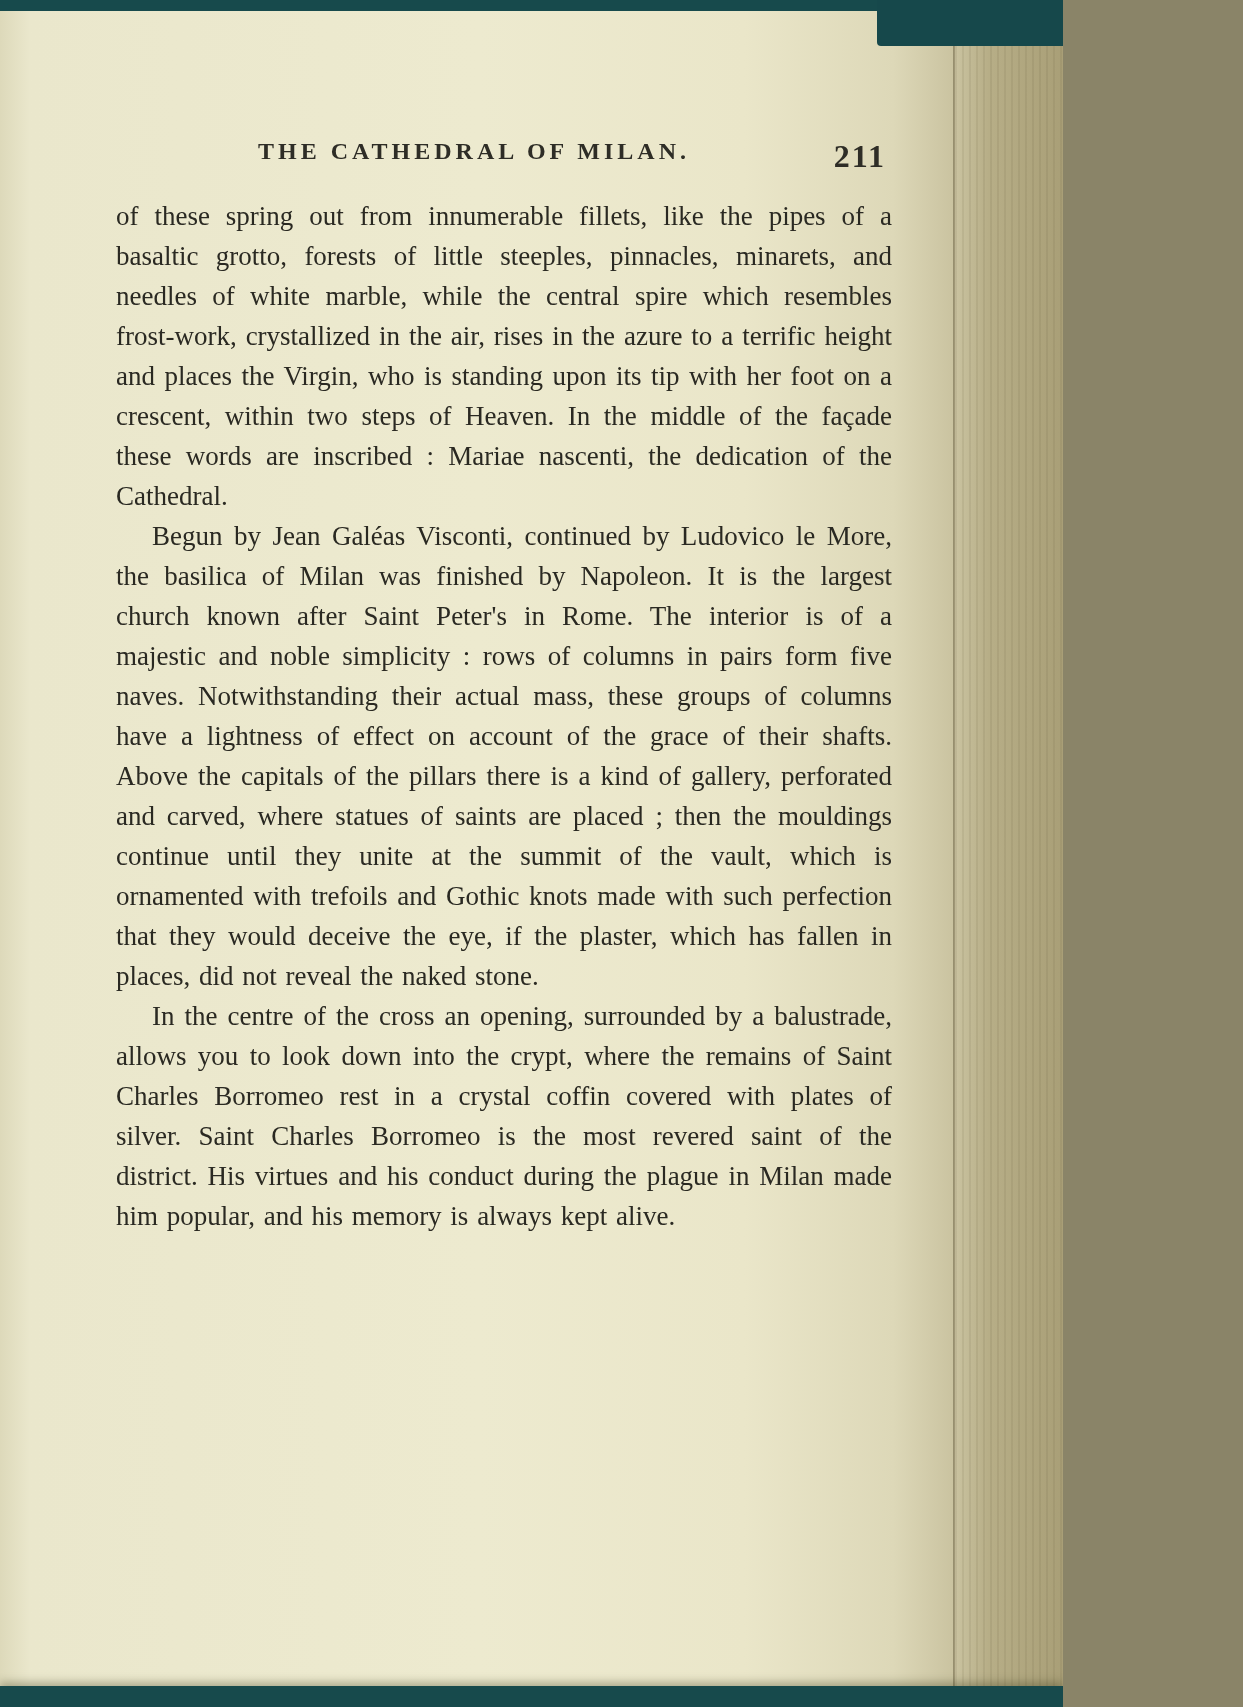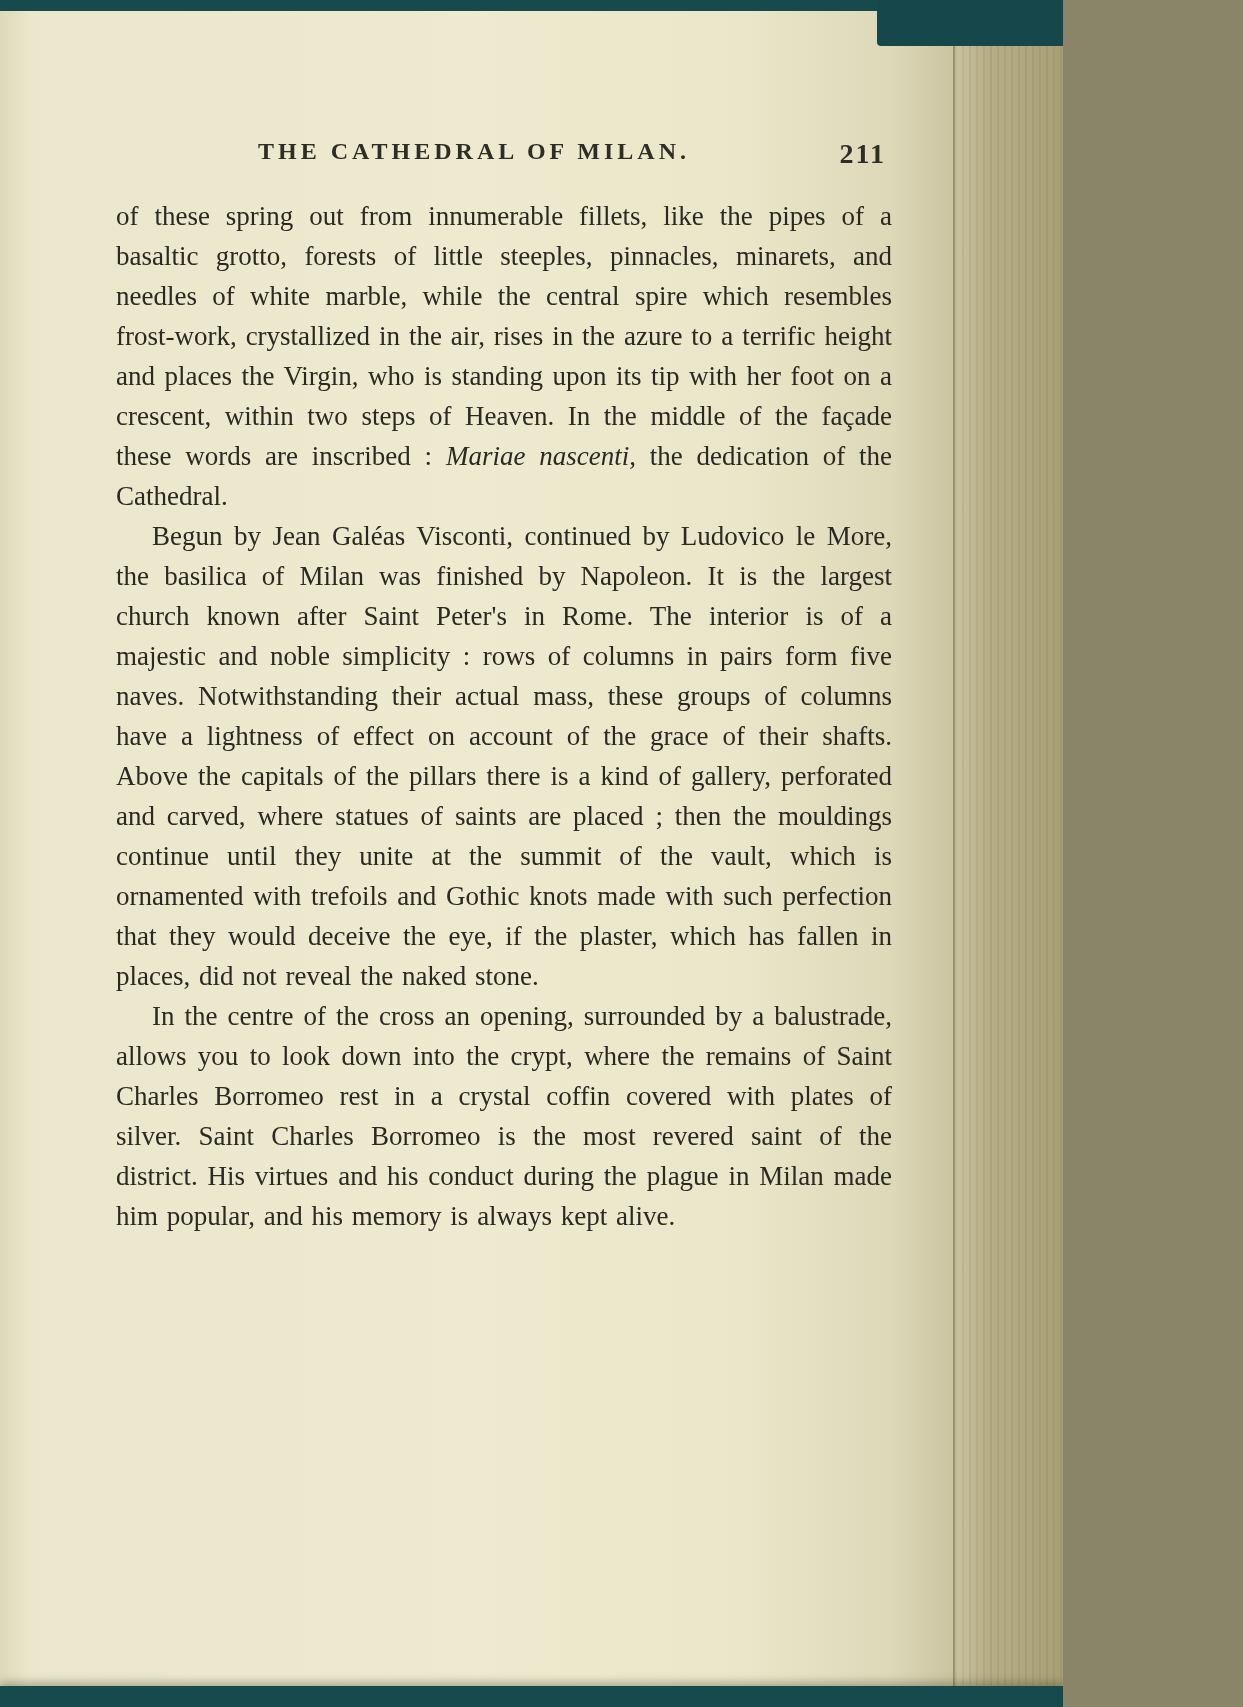--- a/index.html
+++ b/index.html
@@ -74,39 +74,38 @@
     font-size: 24px;
     font-weight: 700;
     letter-spacing: 4px;
     color: #2e2d26;
     white-space: nowrap;
   }
   .page-header .folio {
     position: absolute;
     right: 6px;
     top: 0;
-    font-size: 28px;
+    font-size: 32px;
     font-weight: 700;
     letter-spacing: 2px;
     color: #2e2d26;
   }
   .page-body p.para {
     margin: 0;
     font-size: 27px;
     line-height: 40px;
     text-align: justify;
     text-justify: inter-word;
     word-spacing: 2px;
     color: #2a2922;
   }
   .page-body p.para.indent {
     text-indent: 36px;
   }
   .page-body span.italic {
-    font-style: italic;
   }
   .page-body span.normal {
     font-style: normal;
   }
 </style>
 </head>
 <body>
 
 <div class="scan">
   <div class="paper"></div>

